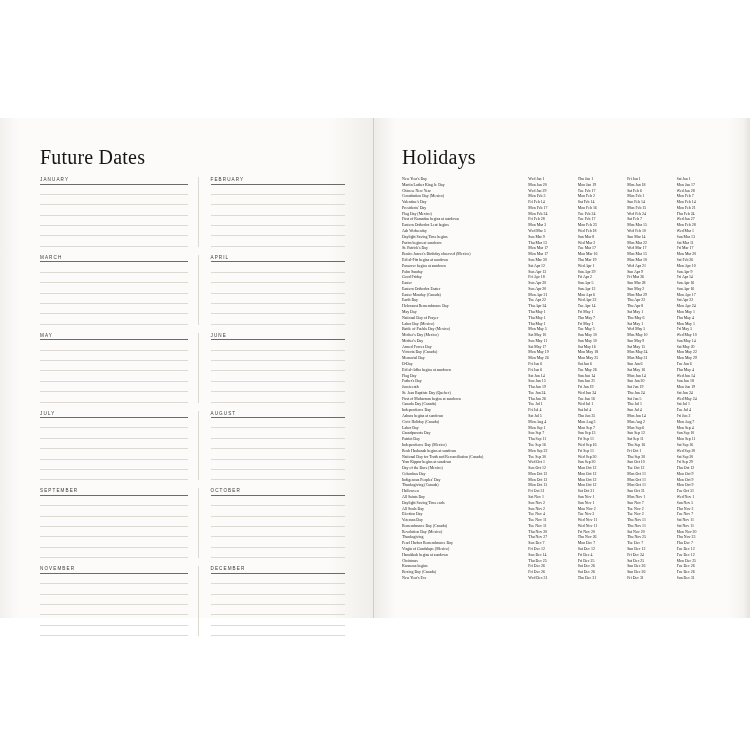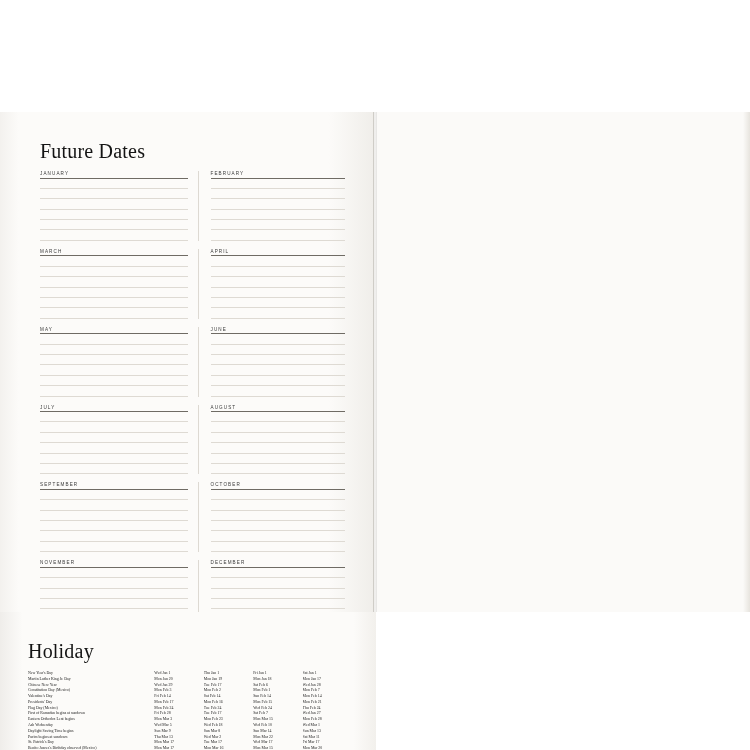--- a/index.html
+++ b/index.html
@@ -10,26 +10,25 @@
   body {
     width: 750px;
     height: 750px;
     font-family: "Liberation Serif", serif;
     color: #1a1a1a;
     overflow: hidden;
   }
   .spread {
     position: absolute;
     left: 0;
-    top: 112px;
+    top: 118px;
     width: 750px;
     height: 500px;
     display: flex;
     background: #fbfaf8;
-    flex-direction: column;
   }
   .page {
     position: relative;
     height: 100%;
     box-sizing: border-box;
     background: #fbfaf8;
   }
   .page-left {
     width: 374px;
     padding: 28px 18px 20px 40px;
@@ -266,21 +265,21 @@
             <div class="fd-line"></div>
             <div class="fd-line"></div>
           </div>
         </div>
       </div>
   </div>
 
   <div class="spine"></div>
 
   <div class="page page-right">
-    <h1 class="page-title">Holiday</h1>
+    <h1 class="page-title">Holidays</h1>
     <table class="hol-table">
       <tbody>
           <tr>
             <td class="hol-name">New Year's Day</td>
             <td class="hol-y">Wed Jan 1</td>
             <td class="hol-y">Thu Jan 1</td>
             <td class="hol-y">Fri Jan 1</td>
             <td class="hol-y">Sat Jan 1</td>
           </tr>
           <tr>

